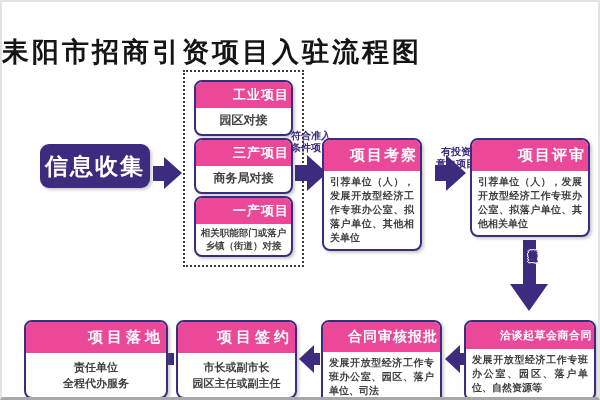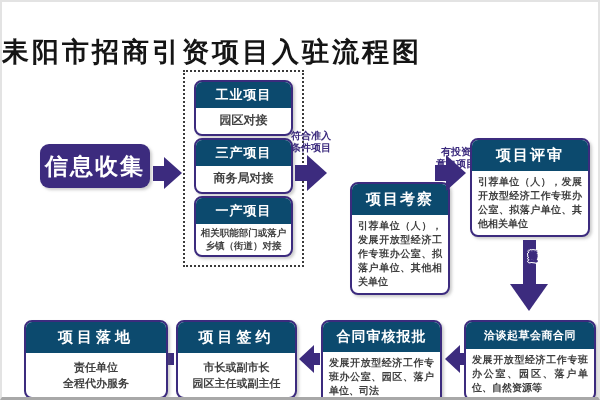--- a/index.html
+++ b/index.html
@@ -28,34 +28,34 @@
     border:2px dotted #3a3a3a; background:#fff;
     display:flex; flex-direction:column; justify-content:space-between;
     padding:8px 9px;
   }
   
   .stage {
     background:#fff; border:2px solid #3c2b7e; border-radius:8px;
     overflow:hidden; box-shadow:2px 2px 3px rgba(110,110,110,.35);
   }
   .stage .hd {
-    background:#0c4a6e; color:#fff; font-weight:bold; text-align:center;
+    background:#ec4899; color:#fff; font-weight:bold; text-align:right;
     padding:4px 2px; font-size:13px; letter-spacing:1px;
   }
   .stage .bd {
     color:#404040; font-weight:bold; text-align:center;
     padding:5px 3px; font-size:12px; line-height:1.3;
   }
   .stage .bd.small { font-size:9.5px; padding:3px 4px; }
   
   .proc { position:absolute; }
   .proc .hd { font-size:15px; letter-spacing:2px; padding:6px 2px; }
   .proc .bd.para { font-size:10px; text-align:justify; text-align-last:left; padding:4px 6px; line-height:1.4; }
   .proc .bd.center2 { display:flex; flex-direction:column; justify-content:center; font-size:11px; height:44px; line-height:1.5; }
-  #box-inspection { left:348px; top:136px; width:100px;margin-top:44px; }
+  #box-inspection { left:320px; top:136px; width:100px; }
   #box-review     { left:468px; top:136px; width:120px; }
   #box-negotiation{ left:462px; top:318px; width:132px; }
   #box-approval   { left:319px; top:318px; width:121px; }
   #box-signing    { left:174px; top:318px; width:121px; }
   #box-landing    { left:22px;  top:318px; width:144px; }
   #box-negotiation .hd { font-size:11px; letter-spacing:0.5px; }
   #box-approval .hd { font-size:14px; letter-spacing:1px; }
   #box-signing .hd, #box-landing .hd { letter-spacing:4px; }
   
   .h-arrow { position:absolute; display:flex; align-items:center; }

